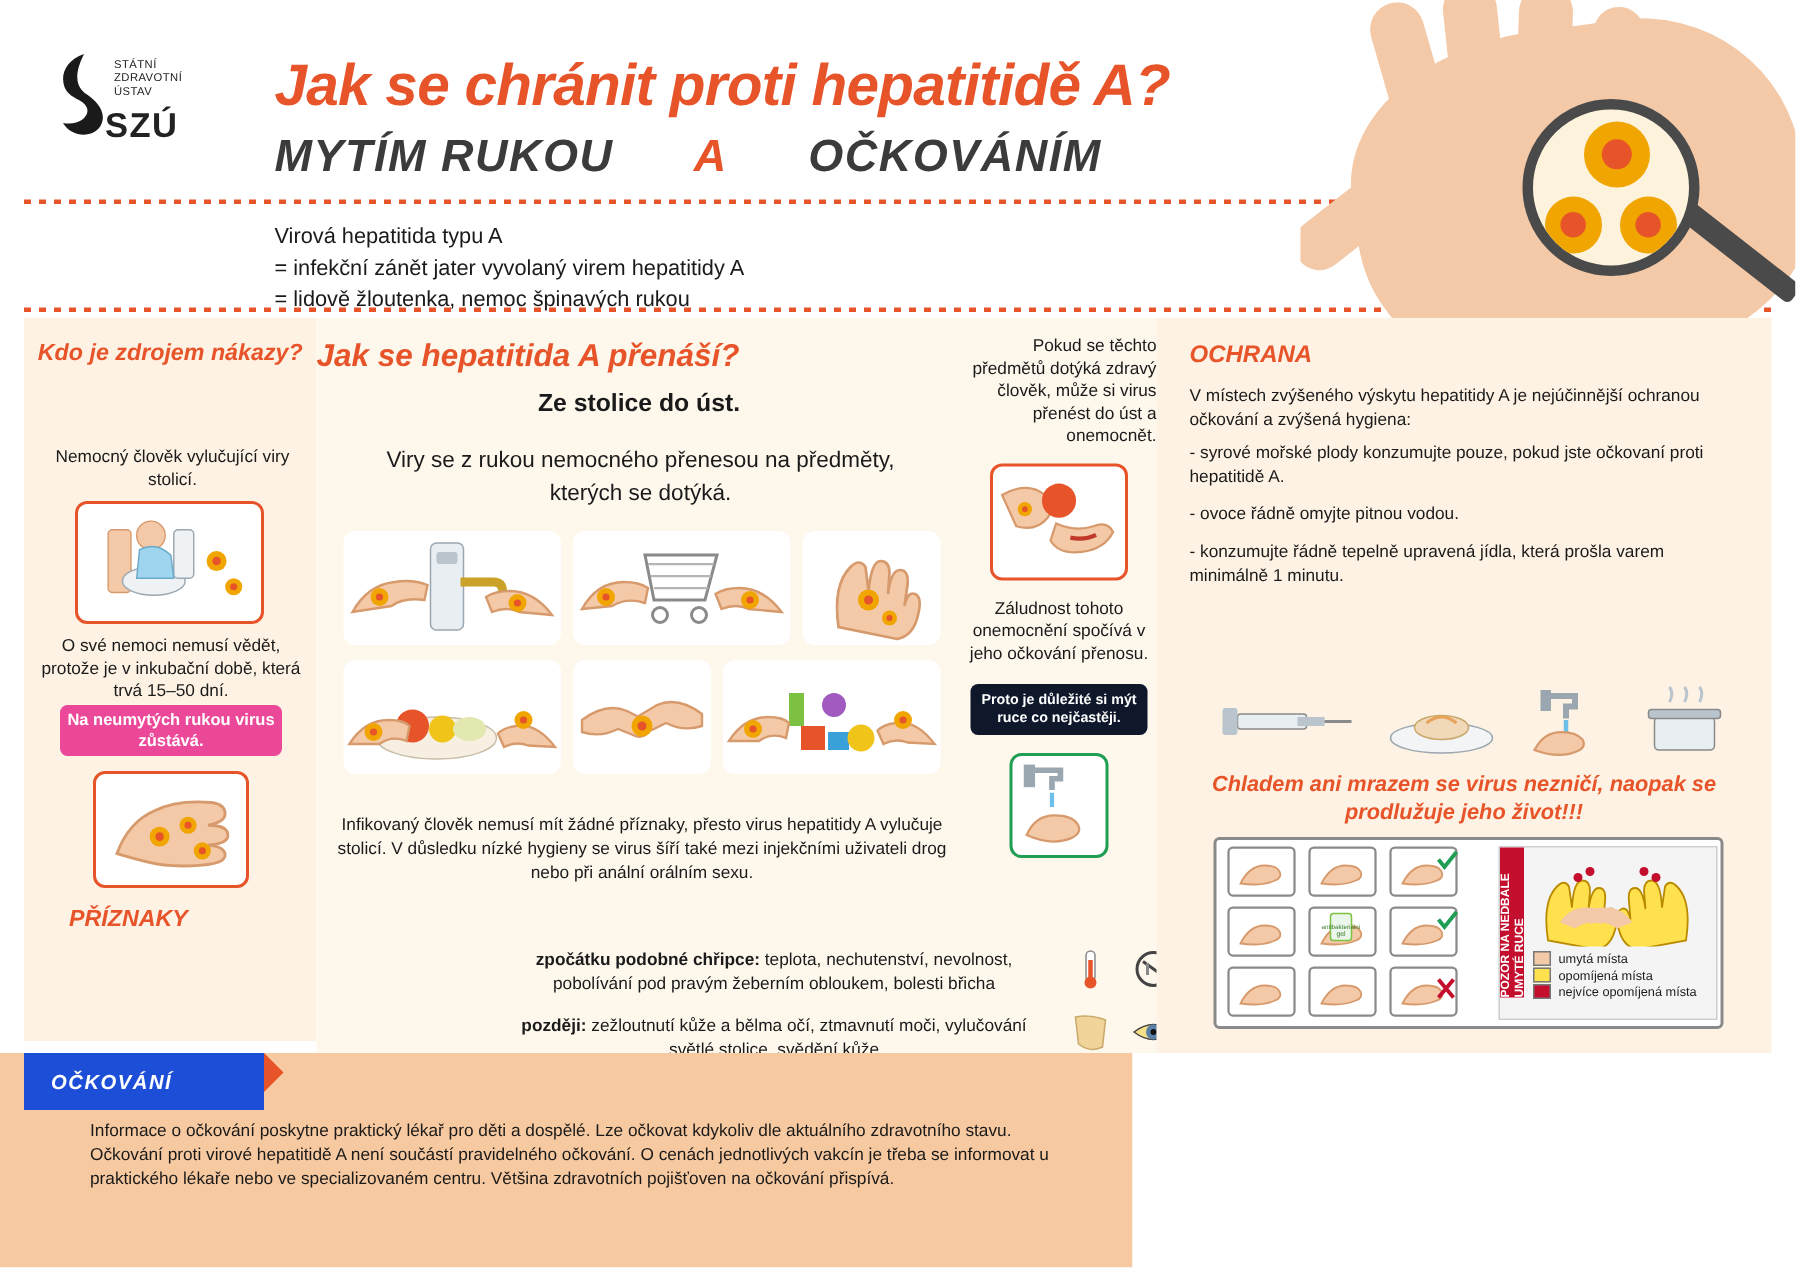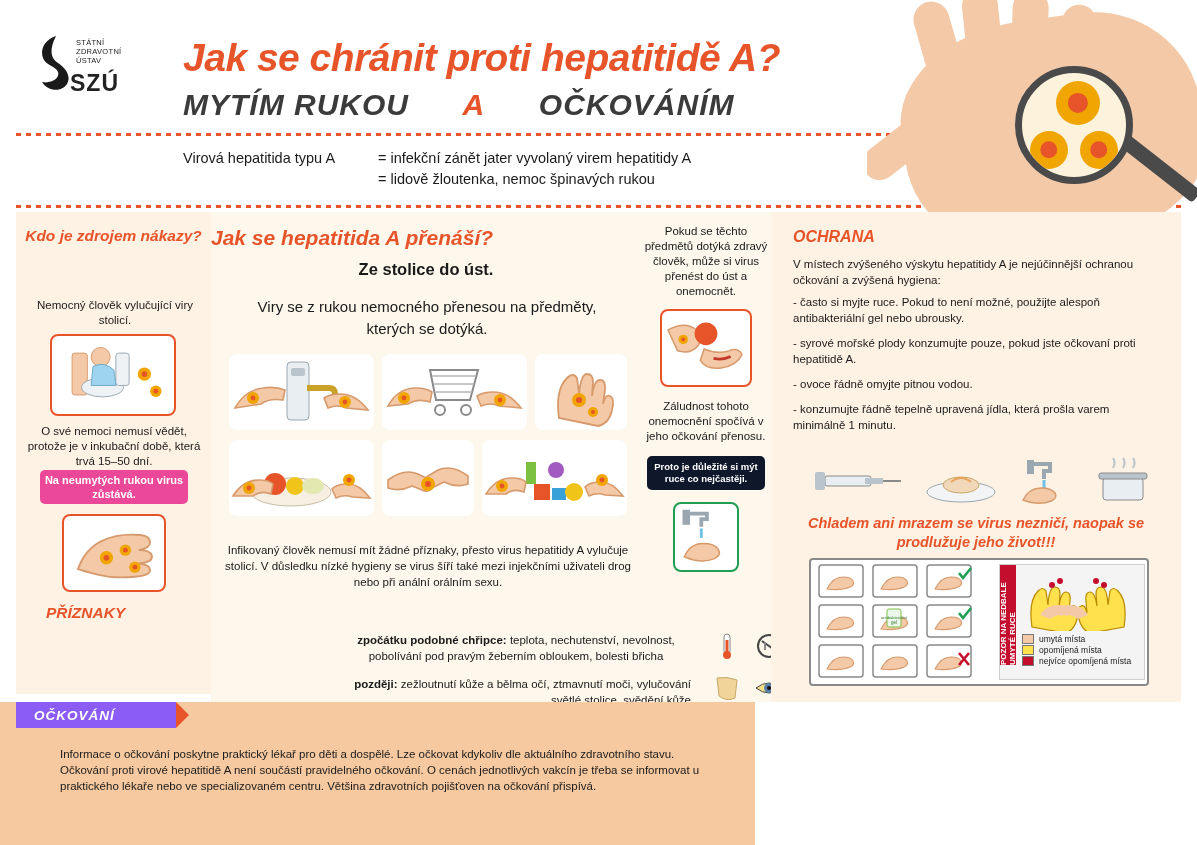--- a/index.html
+++ b/index.html
@@ -31,21 +31,21 @@
     color:#3b3b3b; letter-spacing:1px; white-space:nowrap;
   }
   .title-sub .amp { color:#e8542a; }
 
   .dots-line { position:absolute; left:16px; width:1165px; height:3px;
      background-image:repeating-linear-gradient(to right,#e8542a 0 5px,transparent 5px 10px); }
   .dots-top { top:133px; }
   .dots-bottom { top:205px; }
 
   .defs { position:absolute; left:183px; top:148px; font-size:14.5px; color:#1a1a1a; line-height:21px; }
-  .defs .row { display:flex; }
+  .defs .row { display:flex;flex-direction:column; }
   .defs .lhs { width:195px; }
   .defs .rhs { }
 
   
   .hand-wrap { position:absolute; right:0; top:0; width:330px; height:218px; overflow:hidden; }
   .hand-shape {
     position:absolute; left:36px; top:18px; width:300px; height:230px;
     background:#f3c9a8; border-radius:44% 36% 48% 40%/40% 46% 38% 46%;
     transform:rotate(-8deg);
   }
@@ -106,35 +106,35 @@
   .p1 { left:0;   top:0;  width:145px; height:76px; }
   .p2 { left:153px;top:0;  width:145px; height:76px; }
   .p3 { left:306px;top:0;  width:92px;  height:76px; }
   .p4 { left:0;   top:86px;width:145px; height:76px; }
   .p5 { left:153px;top:86px;width:92px; height:76px; }
   .p6 { left:253px;top:86px;width:145px;height:76px; }
   .m-foot { position:absolute; left:14px; top:330px; width:406px; text-align:center;
      font-size:11.5px; line-height:16px; color:#1a1a1a; }
 
   .m-right { position:absolute; left:430px; top:12px; width:130px; }
-  .mr-p1 { font-size:11.5px; line-height:15px; text-align:center; color:#1a1a1a; }
+  .mr-p1 { font-size:11.5px; line-height:15px; text-align:right; color:#1a1a1a; }
   .card-mouth { margin:10px auto 0; width:92px; height:78px; background:#fff;
      border:2px solid #e8542a; border-radius:8px; }
   .mr-p2 { margin-top:12px; font-size:11.5px; line-height:15px; text-align:center; color:#1a1a1a; }
   .badge-green { margin:12px auto 0; width:118px; height:34px; background:#0f172a;
      border-radius:5px; color:#fff; font-weight:bold; font-size:9.5px; line-height:12px;
      display:flex; align-items:center; justify-content:center; text-align:center; }
   .card-wash { margin:12px auto 0; width:66px; height:70px; background:#fff;
      border:2px solid #1f9e54; border-radius:8px; }
 
   
   .sym { position:absolute; left:0; top:412px; width:755px; height:78px; }
   .sym-row { position:absolute; font-size:11.5px; line-height:16px; color:#1a1a1a; }
   .sym-r1 { left:130px; top:8px;  width:350px; text-align:center; }
-  .sym-r2 { left:130px; top:52px; width:350px; text-align:right; }
+  .sym-r2 { left:130px; top:52px; width:350px; text-align:center; }
   .sym-icons { position:absolute; display:flex; gap:10px; align-items:center; }
   .sym-i1 { left:500px; top:8px; }
   .sym-i2 { left:500px; top:50px; }
   .sicon { width:32px; height:28px; }
 
   
   .r-title { position:absolute; left:22px; top:16px; font-size:16px; }
   .r-lead { position:absolute; left:22px; top:44px; width:368px; font-size:11.5px;
      line-height:16px; color:#1a1a1a; }
   .r-list { position:absolute; left:22px; top:82px; width:368px; font-size:11.5px;
@@ -149,21 +149,21 @@
      line-height:10px; color:#1a1a1a; margin-top:1px; }
   .lg-sw { width:12px; height:10px; border:1px solid #777; flex:0 0 auto; }
   .pozor { position:absolute; left:0; top:0; width:16px; height:100px; background:#c40e2e;
      color:#fff; font-size:8px; font-weight:bold; writing-mode:vertical-rl;
      transform:rotate(180deg); display:flex; align-items:center; justify-content:center; }
 
   
   .footer { position:absolute; left:0; top:702px; width:1197px; height:143px; }
   .foot-left { position:absolute; left:0; top:0; width:755px; height:143px; background:#f7c9a0; }
   .foot-right{ position:absolute; left:755px; top:0; width:442px; height:143px; background:#fff; }
-  .ribbon { position:absolute; left:16px; top:0; width:160px; height:26px; background:#8b5cf6;
+  .ribbon { position:absolute; left:16px; top:0; width:160px; height:38px; background:#1d4ed8;
      color:#fff; font-weight:bold; font-style:italic; font-size:13.5px; letter-spacing:1px;
      display:flex; align-items:center; padding-left:18px; }
   .ribbon::after { content:""; position:absolute; right:-13px; top:0; border-left:13px solid #e8542a;
      border-top:13px solid transparent; border-bottom:13px solid transparent; }
   .foot-text { position:absolute; left:60px; top:44px; width:660px; font-size:11.5px;
      line-height:16px; color:#1a1a1a; }
 </style>
 </head>
 <body>
 
@@ -417,21 +417,20 @@
             <path d="M20 6 l4 -3 M24 10 l5 -2" stroke="#e8542a" stroke-width="1.6"></path>
           </svg>
         </div>
       </div>
     </div>
 
     <div class="col-right">
       <div class="r-title h-orange">OCHRANA</div>
       <div class="r-lead">V místech zvýšeného výskytu hepatitidy A je nejúčinnější ochranou očkování a zvýšená hygiena:</div>
       <div class="r-list">
-        <div>- často si myjte ruce. Pokud to není možné, použijte alespoň antibakteriální gel nebo ubrousky.</div>
         <div>- syrové mořské plody konzumujte pouze, pokud jste očkovaní proti hepatitidě A.</div>
         <div>- ovoce řádně omyjte pitnou vodou.</div>
         <div>- konzumujte řádně tepelně upravená jídla, která prošla varem minimálně 1 minutu.</div>
       </div>
 
       <div class="r-icons">
         <svg width="340" height="58" viewBox="0 0 340 58">
           <g>
             <rect x="14" y="24" width="46" height="10" rx="2" fill="#e9eef2" stroke="#8a8a8a"></rect>
             <rect x="54" y="26" width="18" height="6" fill="#b9c4cc"></rect>

